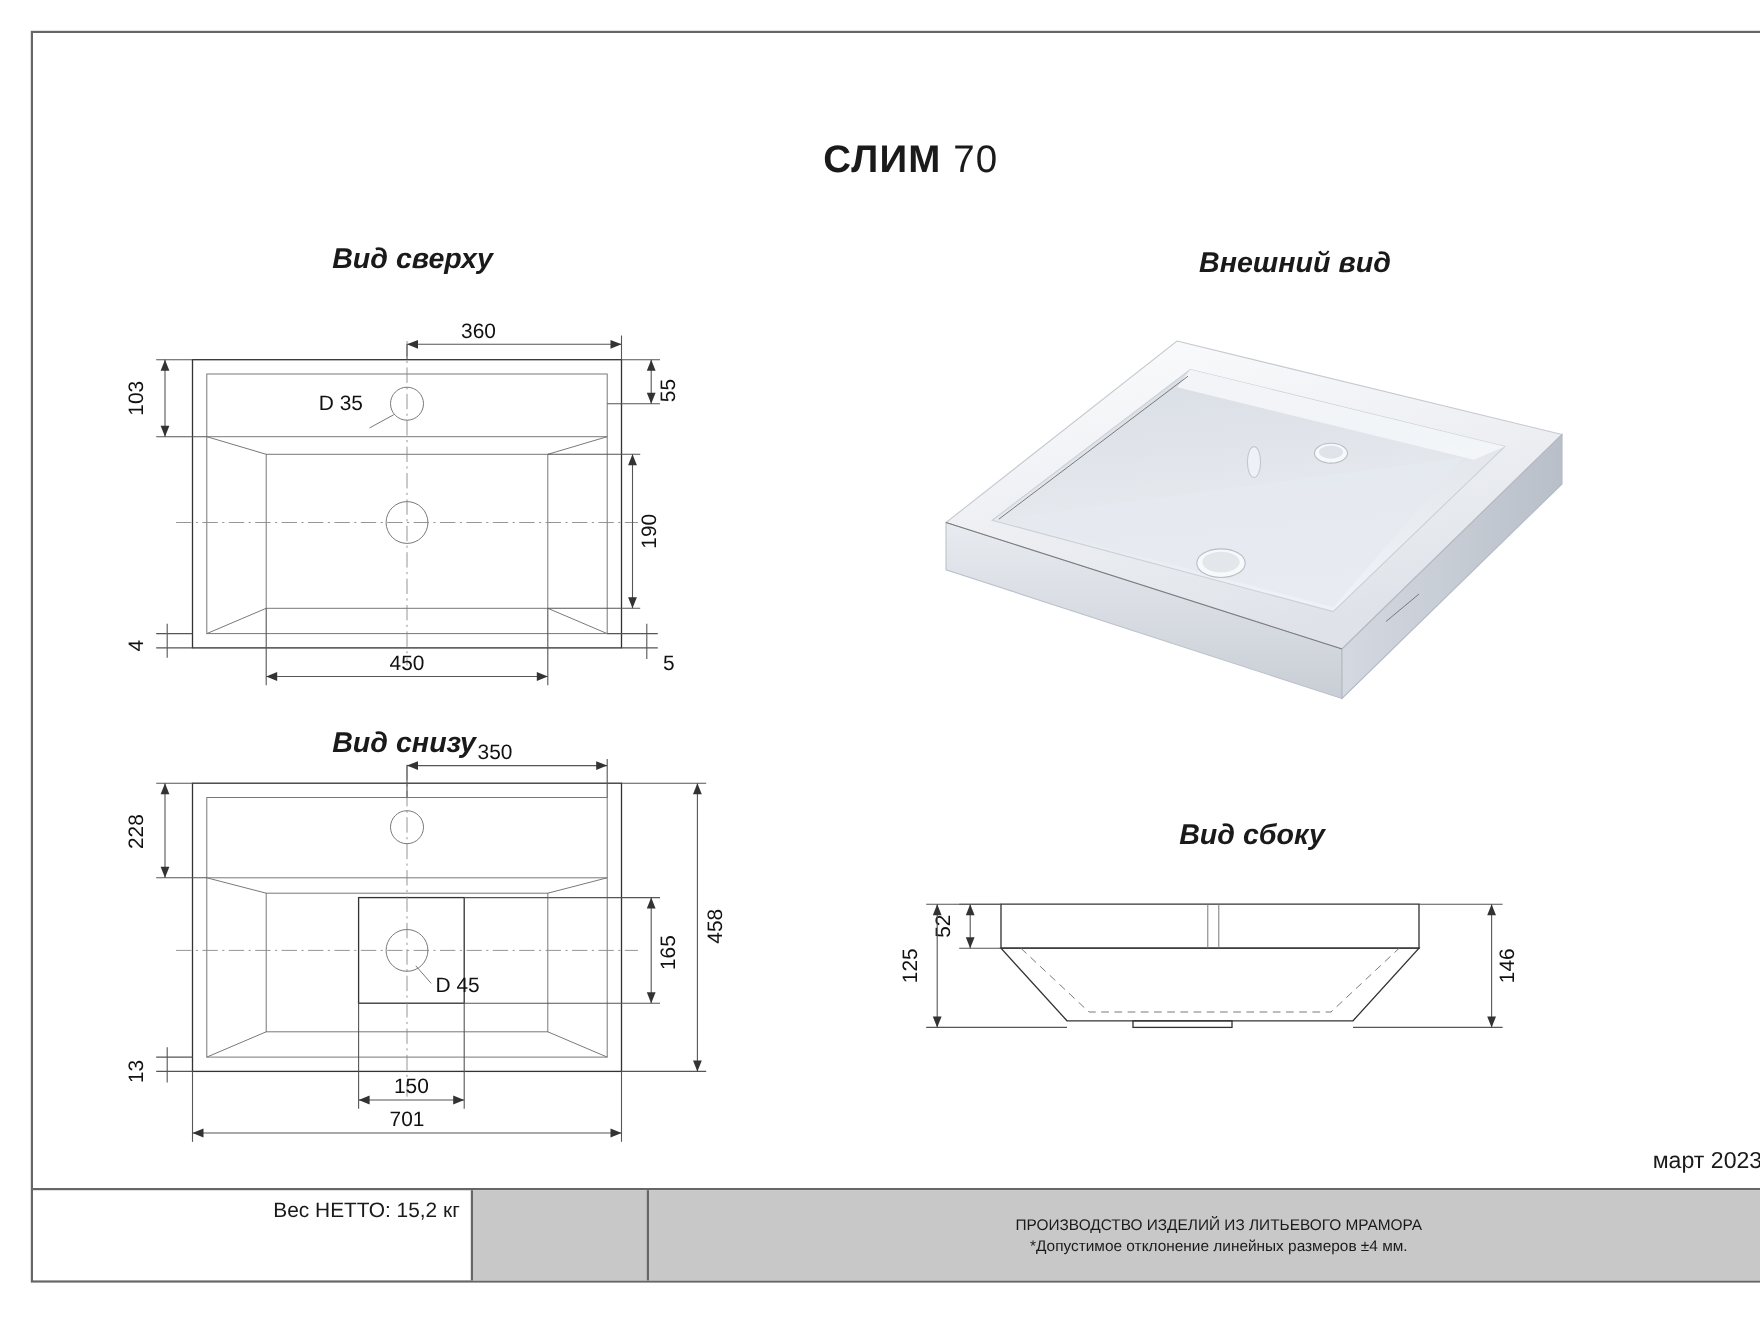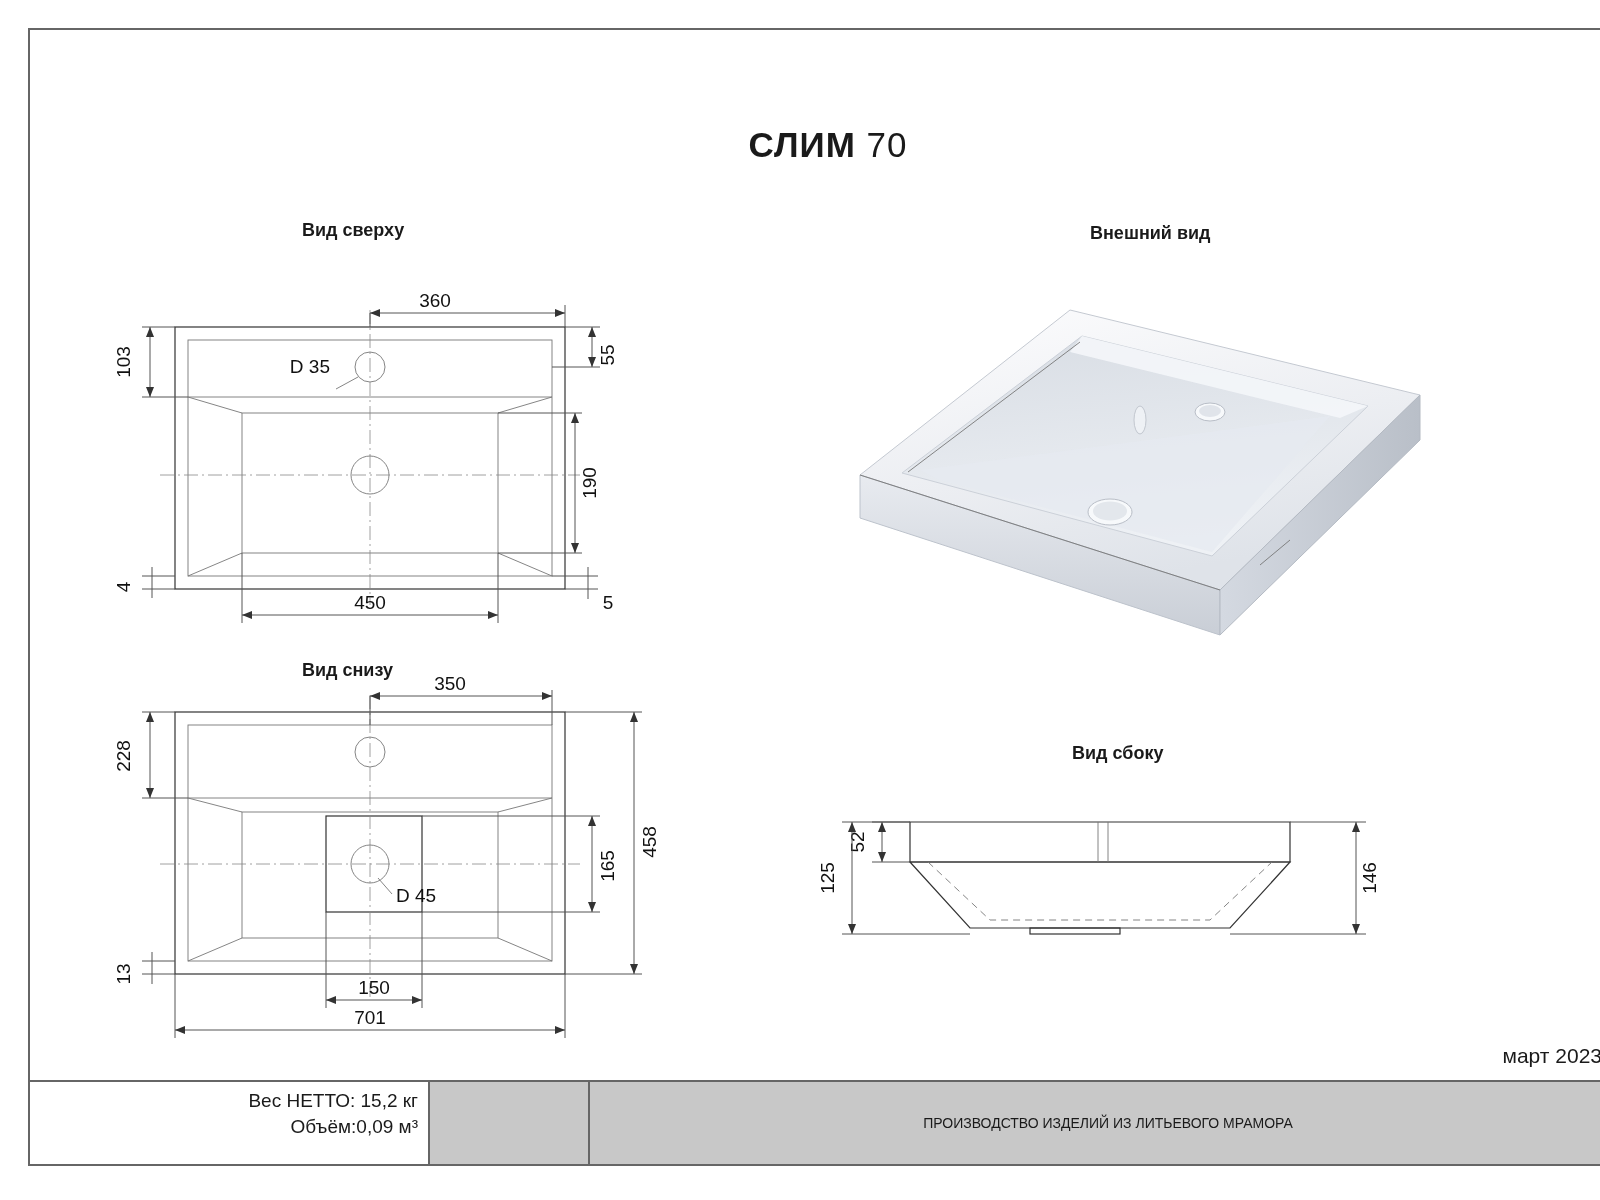--- a/index.html
+++ b/index.html
@@ -1,20 +1,20 @@
 <!DOCTYPE html>
 <html><head>
 <meta charset="utf-8">
 <style>
   html,body{margin:0;padding:0;background:#fff;}
   body{width:1600px;height:1200px;font-family:"Liberation Sans",sans-serif;color:#1a1a1a;}
   .sheet{position:absolute;left:28px;top:28px;width:1600px;height:1138px;border:2px solid #666;background:#fff;box-sizing:border-box;}
   .title{position:absolute;left:0;top:95px;width:100%;text-align:center;font-size:35px;font-weight:bold;letter-spacing:1px;}
   .title .model{font-weight:normal;}
-  .vtitle{position:absolute;font-size:18px;font-weight:bold;}
+  .vtitle{position:absolute;font-size:26px;font-weight:bold;font-style:italic;}
   svg{position:absolute;left:0;top:0;overflow:visible;}
   .dim{font-size:19px;font-family:"Liberation Sans",sans-serif;fill:#111;}
   .ln{stroke:#333;stroke-width:1.2;fill:none;}
   .lnx{stroke:#555;stroke-width:1;fill:none;}
   .thin{stroke:#777;stroke-width:0.9;fill:none;}
   .dash{stroke:#777;stroke-width:0.9;fill:none;stroke-dasharray:7 5;}
   .cdash{stroke:#888;stroke-width:0.8;fill:none;stroke-dasharray:14 4 2 4;}
   .footer{position:absolute;left:0;bottom:0;width:100%;height:84px;border-top:2px solid #666;box-sizing:border-box;display:flex;margin-top:28px;}
   .fl{width:400px;border-right:2px solid #666;box-sizing:border-box;padding:6px 10px 0 0;text-align:right;font-size:19px;line-height:1.38;}
   .fm{width:160px;background:#c8c8c8;border-right:2px solid #666;box-sizing:border-box;}
@@ -263,21 +263,21 @@
     <polygon points="506,22 502,32 510,32" fill="#333"></polygon>
     <polygon points="506,134 502,124 510,124" fill="#333"></polygon>
     <text class="dim" x="526" y="78" text-anchor="middle" transform="rotate(-90 526,78)">146</text>
   </svg>
 
   <div class="date">март 2023</div>
 
   <div class="footer">
     <div class="fl">
       <div>Вес НЕТТО: 15,2 кг</div>
-      <div>Объём:0,09 м³</div>
     </div>
     <div class="fm"></div>
     <div class="fr">
       <div>ПРОИЗВОДСТВО ИЗДЕЛИЙ ИЗ ЛИТЬЕВОГО МРАМОРА</div>
+      <div>*Допустимое отклонение линейных размеров ±4 мм.</div>
     </div>
   </div>
 
 </div>
 
 </body></html>

